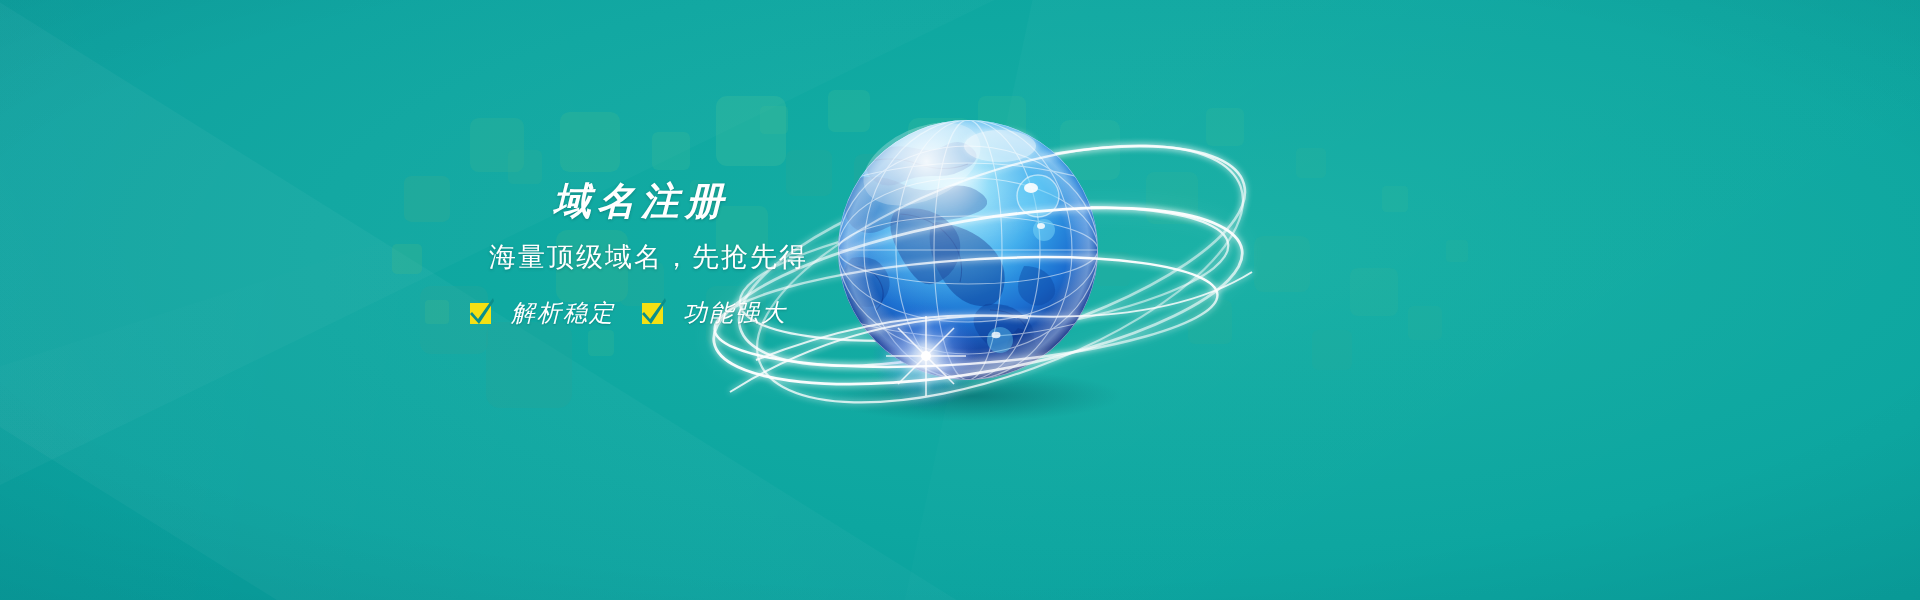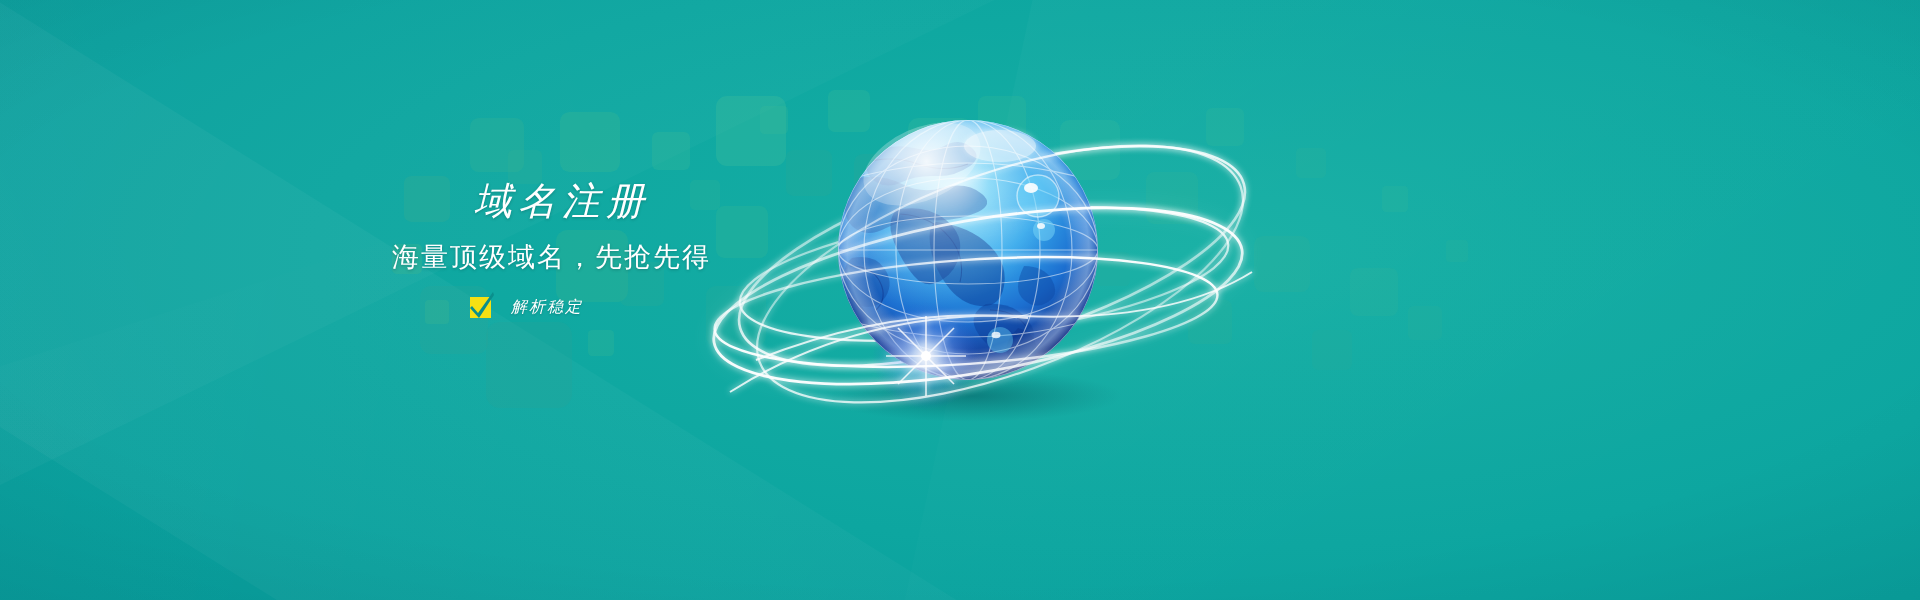--- a/index.html
+++ b/index.html
@@ -64,33 +64,33 @@
   #copy{
     position:absolute;
     left:378px; top:182px;
     width:430px;
     color:#ffffff;
   }
   #title{
     font-size:38px;
     letter-spacing:6px;
     font-style:italic;
-    font-weight:400;
+    font-weight:700;
     line-height:1;
-    text-align:left;
+    text-align:center;
     margin:0 0 24px 0;
     padding-left:96px;
     text-shadow:0 1px 3px rgba(0,40,40,.28);
     white-space:nowrap;
   }
   #subtitle{
     font-size:27px;
     letter-spacing:2px;
     line-height:1;
-    text-align:left;
+    text-align:right;
     margin:0 0 26px 0;
     padding-left:14px;
     text-shadow:0 1px 3px rgba(0,40,40,.28);
     white-space:nowrap;
   }
 
   #features{
     display:grid;
     grid-template-columns:172px 172px;
     row-gap:24px;
@@ -100,21 +100,21 @@
   .feat{display:flex;align-items:center;}
   .chk{
     position:relative;
     width:21px;height:21px;
     background:#f5e013;
     flex:0 0 auto;
   }
   .chk svg{position:absolute;left:-2px;top:-6px;width:27px;height:28px;overflow:visible;}
   .feat-label{
     margin-left:20px;
-    font-size:16px;
+    font-size:24px;
     font-style:italic;
     letter-spacing:2px;
     color:#ffffff;
     white-space:nowrap;
     text-shadow:0 1px 2px rgba(0,40,40,.25);
   }
 </style>
 </head>
 <body>
 
@@ -309,16 +309,24 @@
 
     <div id="features">
       <div class="feat">
         <span class="chk">
           <svg viewBox="0 0 27 28">
               <path d="M4 15 L10 22 L25 1 L26 4 L11 27 L2 17 Z" fill="#0a8f8c"></path>
             </svg>
         </span>
         <span class="feat-label">解析稳定</span>
       </div>
+      <div class="feat">
+        <span class="chk">
+          <svg viewBox="0 0 27 28">
+              <path d="M4 15 L10 22 L25 1 L26 4 L11 27 L2 17 Z" fill="#0a8f8c"></path>
+            </svg>
+        </span>
+        <span class="feat-label">功能强大</span>
+      </div>
     </div>
   </div>
 
 </div>
 
 </body></html>

